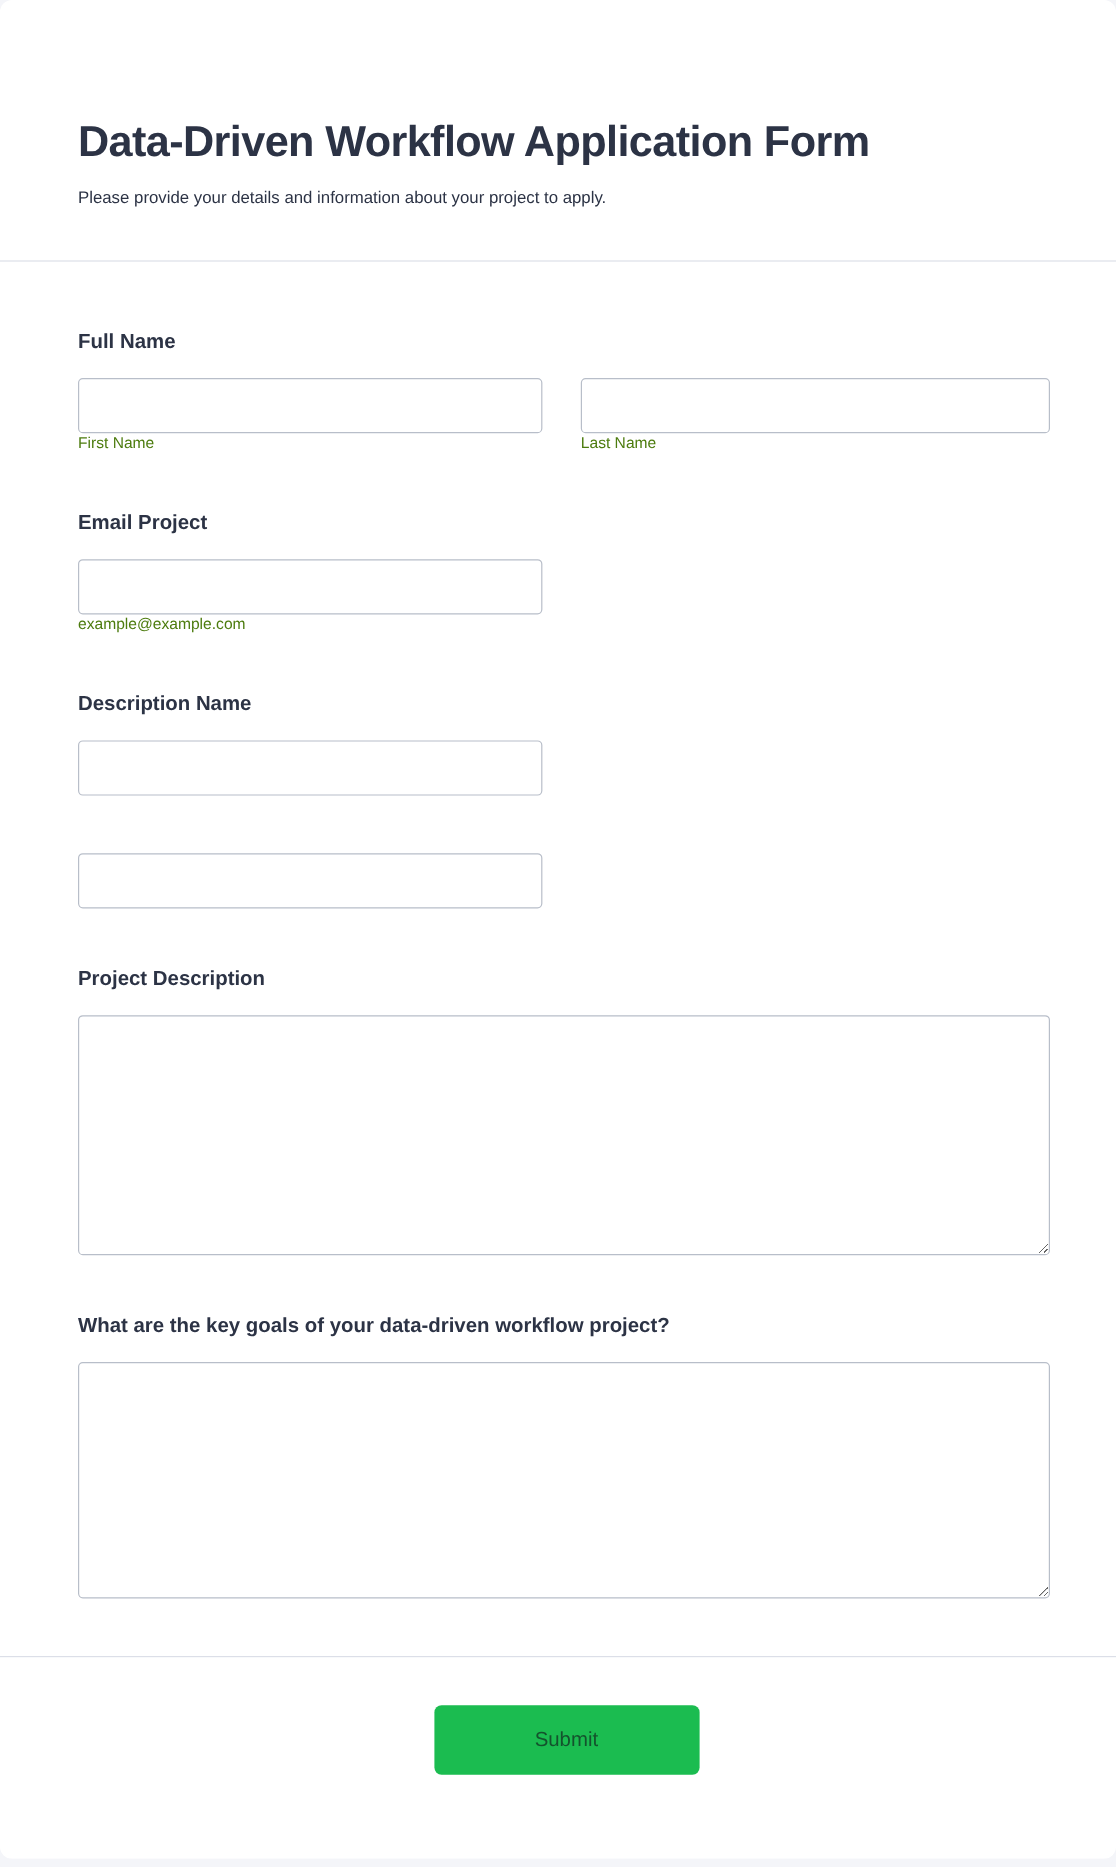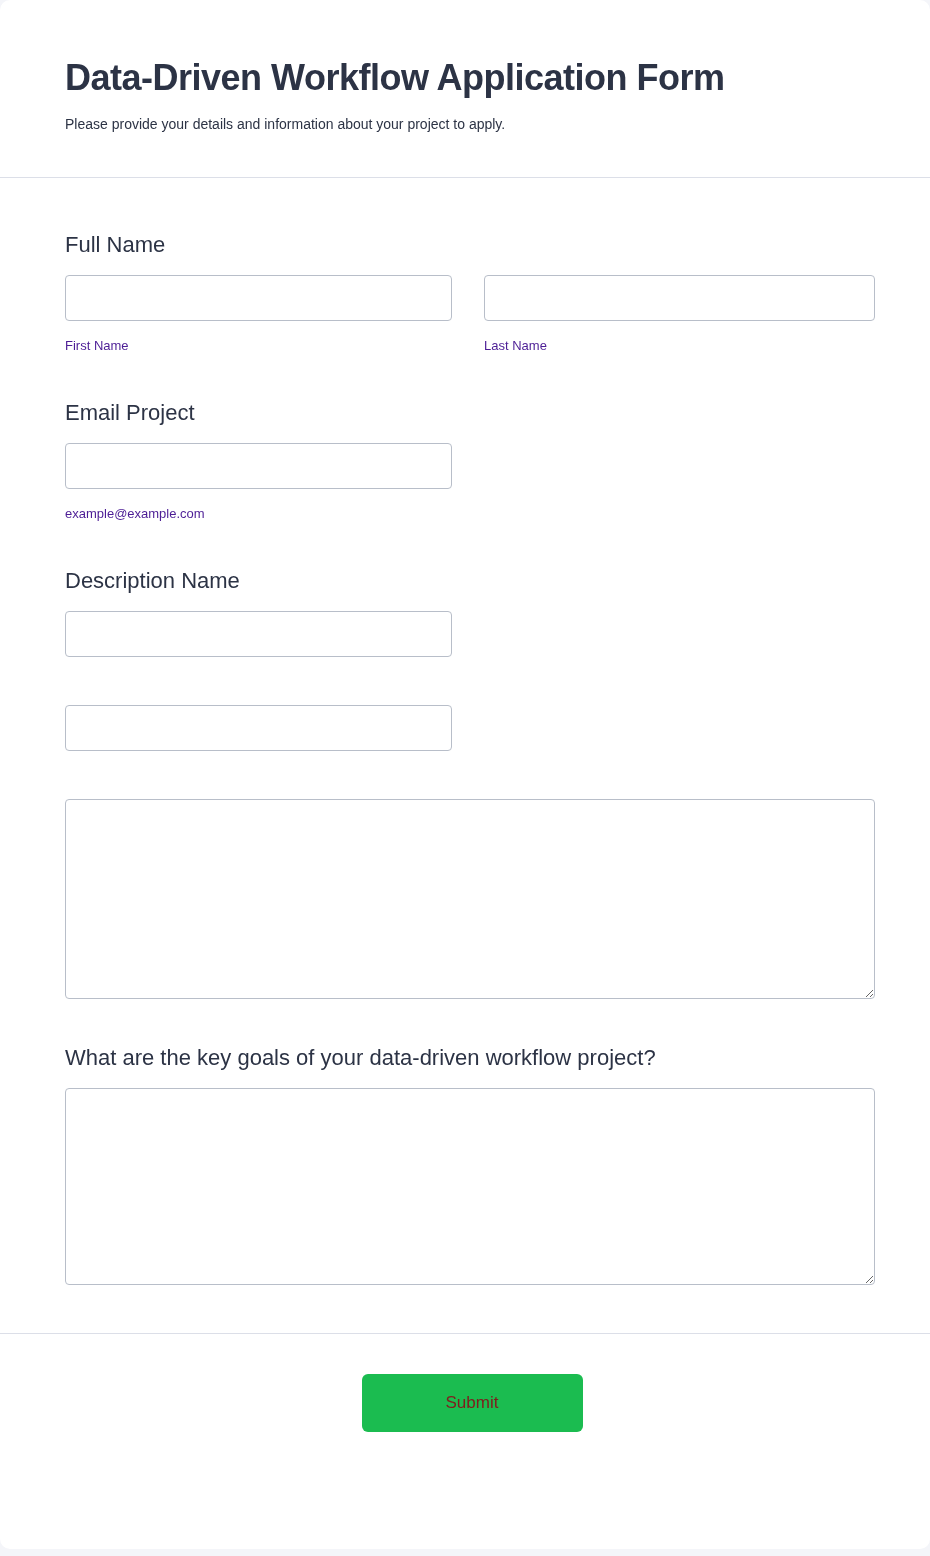--- a/index.html
+++ b/index.html
@@ -17,20 +17,21 @@
     background: #ffffff;
     width: 930px;
     height: 1549px;
     border-radius: 10px;
     overflow: hidden;
   }
   .form-header {
     padding: 56px 65px 0 65px;
     height: 178px;
     border-bottom: 1px solid #dcdfe8;
+    margin-top: 40px;
   }
   .form-title {
     font-size: 36px;
     font-weight: 700;
     color: #2c3345;
     letter-spacing: -0.5px;
     line-height: 44px;
   }
   .form-subtitle {
     margin-top: 12px;
@@ -40,33 +41,32 @@
     line-height: 25px;
   }
   .form-body {
     padding: 56px 55px 0 65px;
   }
   .field {
     margin-bottom: 48px;
   }
   .field-label {
     display: block;
-    font-size: 22px;
-    font-weight: 400;
+    font-size: 17px;
+    font-weight: 700;
     color: #2c3345;
     line-height: 22px;
     margin-bottom: 19px;
   }
   .sub-label {
     display: block;
     font-size: 13px;
     font-weight: 400;
-    color: #4c1d95;
+    color: #4d7c0f;
     line-height: 16px;
-    margin-top: 17px;
   }
   input[type="text"], input[type="email"], textarea {
     border: 1px solid #b8bec9;
     border-radius: 4px;
     background: #ffffff;
     font-family: "Liberation Sans", "DejaVu Sans", sans-serif;
     font-size: 16px;
     color: #2c3345;
     padding: 10px 12px;
     outline: none;
@@ -98,21 +98,21 @@
     margin-top: 0;
     border-top: 1px solid #dcdfe8;
     padding: 40px 0 44px 0;
     display: flex;
     justify-content: center;
   }
   .submit-button {
     width: 221px;
     height: 58px;
     background: #1bbc50;
-    color: #7f1d1d;
+    color: #14532d;
     font-family: "Liberation Sans", "DejaVu Sans", sans-serif;
     font-size: 17px;
     font-weight: 500;
     border: none;
     border-radius: 6px;
     cursor: pointer;
     transform: translateX(7px);
   }
   .page-bottom-gap {
     height: 7px;
@@ -154,20 +154,21 @@
     <div class="field">
       <label class="field-label">Description Name</label>
       <input type="text" class="input-medium" value="" style="">
     </div>
 
     <div class="field">
       <input type="text" class="input-medium" value="" style="">
     </div>
 
     <div class="field">
+      <label class="field-label">Project Description</label>
       <textarea class="textarea-large" style=""></textarea>
     </div>
 
     <div class="field">
       <label class="field-label">What are the key goals of your data-driven workflow project?</label>
       <textarea class="textarea-large textarea-goals" style=""></textarea>
     </div>
 
   </div>
 

